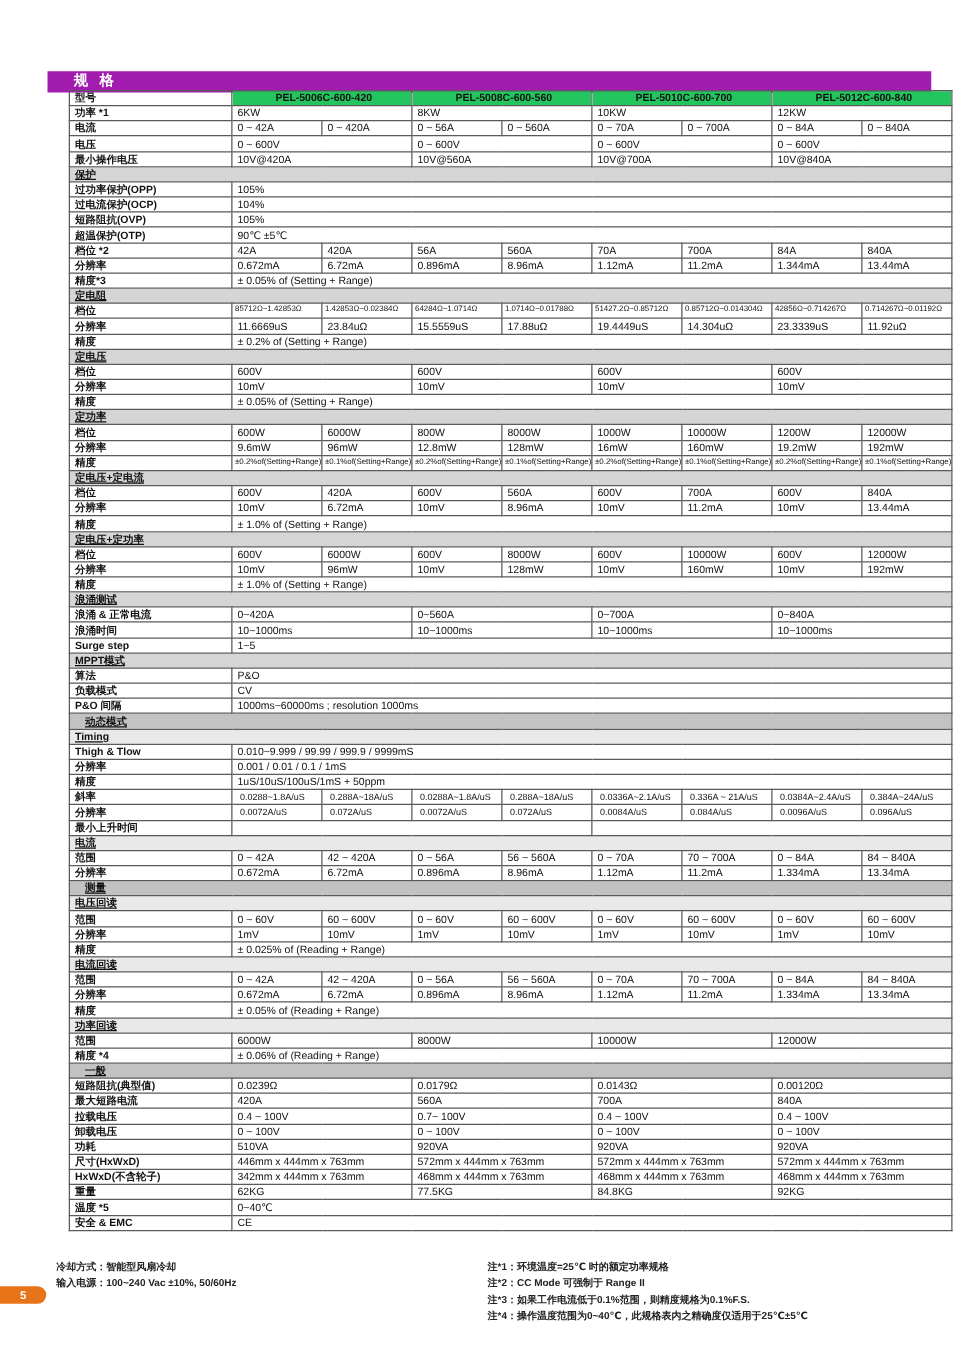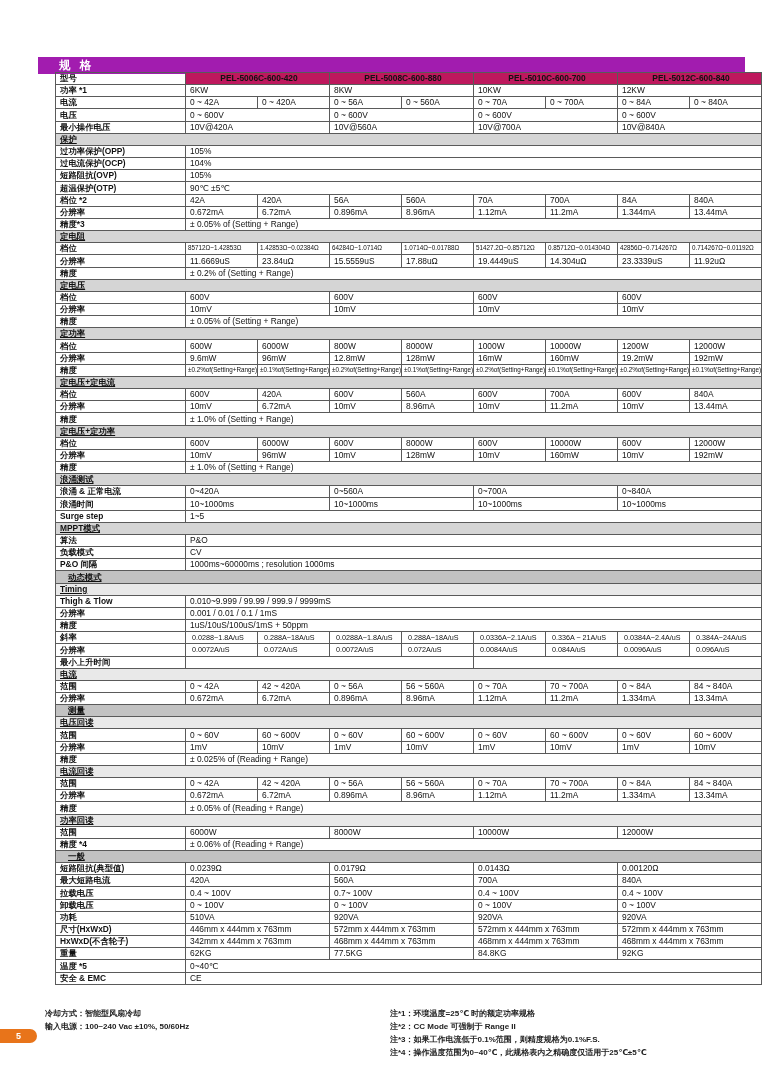--- a/index.html
+++ b/index.html
@@ -16,21 +16,21 @@
   table.spec{
     position:absolute;left:38px;top:72px;width:707px;
     border-collapse:collapse;table-layout:fixed;margin-left:17px;
   }
   table.spec td{
     border:1px solid #5a5a5a;height:12.17px;padding:0 1px 0 4px;
     font-size:8.4px;line-height:1.05;white-space:nowrap;overflow:hidden;
     box-sizing:border-box;vertical-align:middle;
   }
   td.lbl{font-weight:bold;font-size:8.6px;}
-  td.model{font-weight:bold;text-align:center;background:#be185d;}
+  td.model{font-weight:bold;text-align:center;background:#22c55e;}
   td.sec{font-weight:bold;font-size:8.6px;text-decoration:underline;}
   td.sec.mid{background:#d5d5d5;}
   td.sec.dark{background:#c2c2c2;padding-left:12px;}
   td.sec.light{background:#e9e9e9;}
   tr.xs td.val{font-size:6.3px;padding-left:2px;}
   tr.sm td.val{font-size:7.2px;padding-left:6px;}
   .footnotes{position:absolute;top:1007px;font-size:8px;font-weight:bold;color:#222;}
   .fn-left{left:45px;}
   .fn-right{left:390px;}
   .footnotes div{height:13px;line-height:13px;white-space:nowrap;}
@@ -56,21 +56,21 @@
       <col style="width:72px">
     <col style="width:72px">
       <col style="width:72px">
     <col style="width:72px">
       <col style="width:72px">
   </colgroup>
   <tbody>
       <tr>
         <td class="lbl" colspan="1">型号</td>
         <td class="model" colspan="2">PEL-5006C-600-420</td>
-        <td class="model" colspan="2">PEL-5008C-600-880</td>
+        <td class="model" colspan="2">PEL-5008C-600-560</td>
         <td class="model" colspan="2">PEL-5010C-600-700</td>
         <td class="model" colspan="2">PEL-5012C-600-840</td>
       </tr>
       <tr>
         <td class="lbl" colspan="1">功率 *1</td>
         <td class="val" colspan="2">6KW</td>
         <td class="val" colspan="2">8KW</td>
         <td class="val" colspan="2">10KW</td>
         <td class="val" colspan="2">12KW</td>
       </tr>

